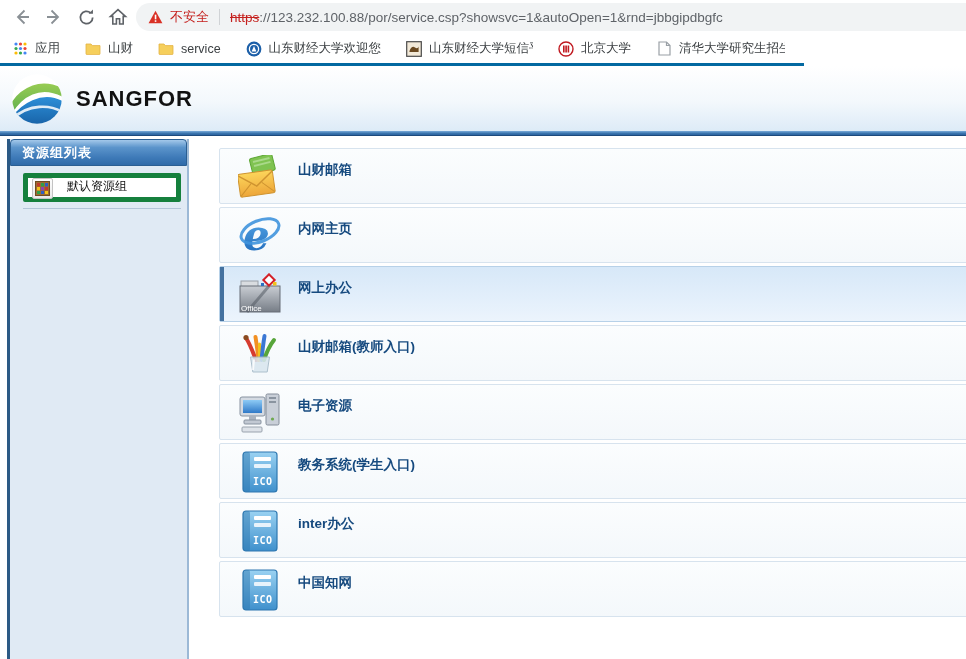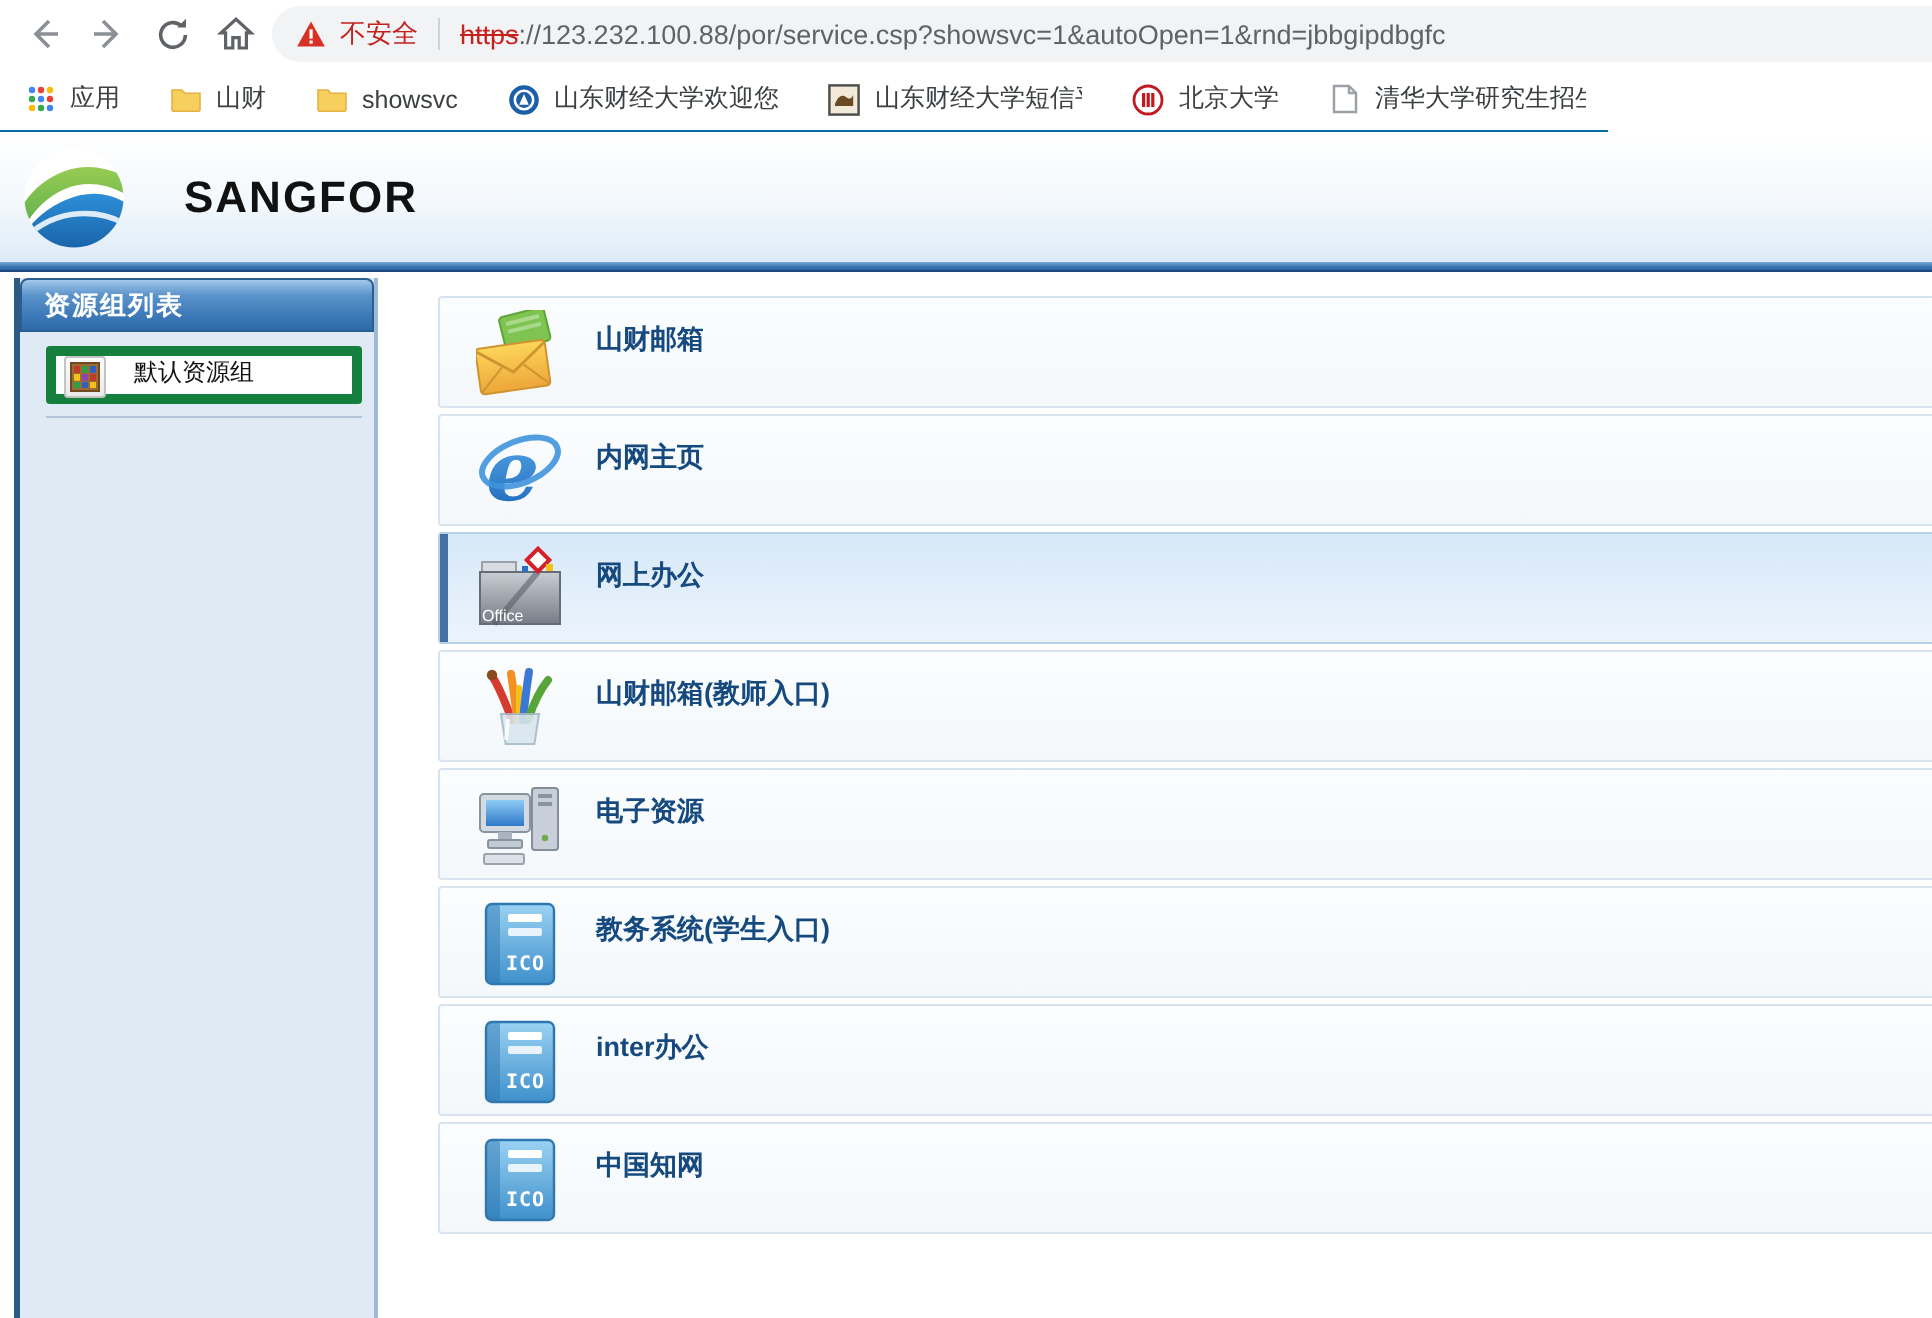--- a/index.html
+++ b/index.html
@@ -13,31 +13,31 @@
   #address-bar { position:absolute; left:136px; top:3px; right:-12px; height:28px;
                  background:#f1f3f4; border-radius:14px 0 0 14px;
                  display:flex; align-items:center; padding-left:12px; gap:7px;
                  font-size:13.5px; color:#5f6368; white-space:nowrap; overflow:hidden; }
   .warn-label { color:#c5221f; font-size:13px; }
   .addr-divider { width:1px; height:16px; background:#d0d3d6; margin:0 3px; }
   .scheme { color:#c5221f; text-decoration:line-through; }
   .urlrest { color:#5f6368; }
 
   #bookmarks-bar { position:absolute; left:0; top:34px; width:804px; height:32px; background:#fff;
-                   border-bottom:1px solid #0369a1; display:flex; align-items:center;
+                   border-bottom:3px solid #0369a1; display:flex; align-items:center;
                    padding-left:12px; gap:25px; white-space:nowrap; overflow:hidden; }
   .bm { display:flex; align-items:center; gap:7px; font-size:12.5px; color:#3c4043; flex:0 0 auto; }
   .bm .clip { overflow:hidden; display:inline-block; }
   .fav { width:16px; height:16px; flex:0 0 16px; display:inline-flex; align-items:center; justify-content:center; }
 
   
   #logo-band { position:absolute; left:0; top:66px; width:966px; height:65px;
                background:linear-gradient(180deg,#ffffff 0%, #f3f8fc 55%, #ddebf7 100%);
                display:flex; align-items:center; padding-left:10px; }
-  #brand-text { font-size:22px; font-weight:bold; letter-spacing:1px; color:#111; margin-left:28px; }
+  #brand-text { font-size:22px; font-weight:bold; letter-spacing:1px; color:#111; margin-left:12px; }
   #blue-bar { position:absolute; left:0; top:131px; width:966px; height:5px;
               background:linear-gradient(180deg,#79aad9 0%, #3a74ad 60%, #2b62a0 100%);
               border-bottom:1px solid #1d4a7d; }
 
   
   #sidebar-panel { position:absolute; left:7px; top:139px; width:182px; height:520px;
                    background:#e0eaf4; border-left:3px solid #2c5a85;
                    border-right:2px solid #9cb9d6; }
   #sidebar-header { height:27px; border:1px solid #2a5e92; border-radius:4px 4px 0 0;
                     background:linear-gradient(180deg,#a3c8ea 0%, #5b94cb 30%, #3e7ab8 70%, #2f6aa8 100%);
@@ -125,21 +125,21 @@
         </svg>
     </span>
     <span>山财</span>
   </div>
   <div class="bm">
     <span class="fav">
       <svg width="16" height="13" viewBox="0 0 16 13">
           <path d="M1 2 h5 l1.4 1.6 H15 v8 a1 1 0 0 1 -1 1 H2 a1 1 0 0 1 -1 -1 Z" fill="#f6cf5c" stroke="#e3b243" stroke-width="0.8"></path>
         </svg>
     </span>
-    <span>showsvc</span>
+    <span>service</span>
   </div>
   <div class="bm">
     <span class="fav">
       <svg width="16" height="16" viewBox="0 0 16 16">
         <circle cx="8" cy="8" r="7.4" fill="#1c5fa8"></circle>
         <circle cx="8" cy="8" r="4.6" fill="none" stroke="#fff" stroke-width="1.3"></circle>
         <path d="M8 5 L10.4 10.4 H5.6 Z" fill="#fff"></path>
       </svg>
     </span>
     <span>山东财经大学欢迎您</span>

